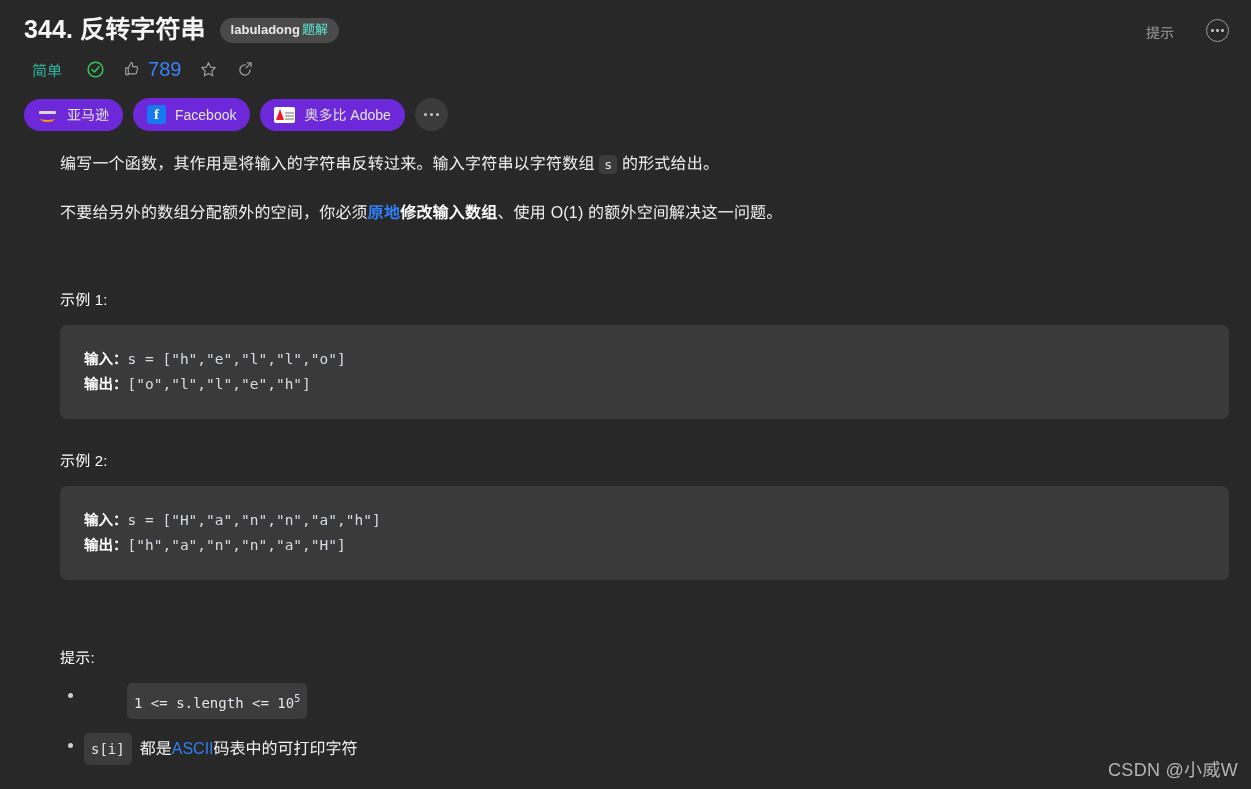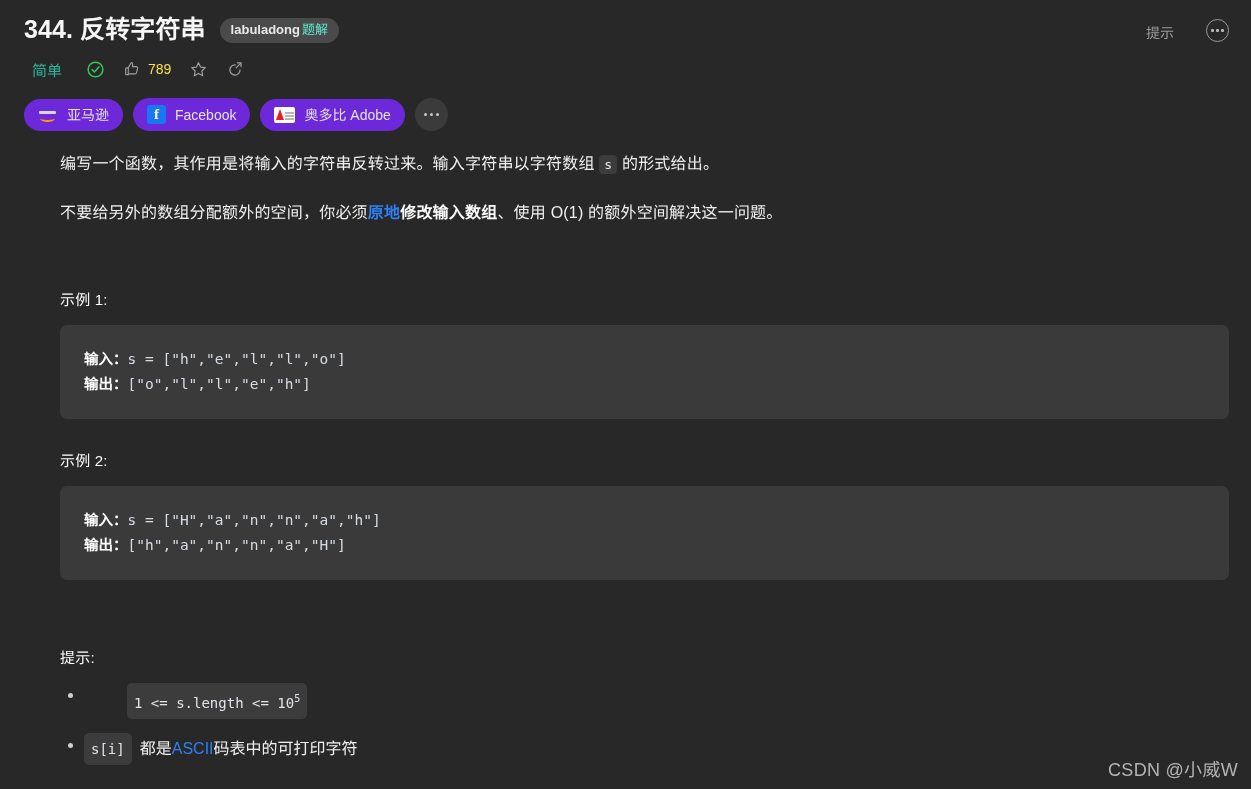--- a/index.html
+++ b/index.html
@@ -98,22 +98,22 @@
   .difficulty {
     font-size: 15px;
     color: #2db39a;
     font-weight: 400;
     margin-right: 6px;
   }
   .stat-item {
     display: flex;
     align-items: center;
     gap: 7px;
-    color: #fde047;
-    font-size: 14px;
+    color: #3b82f6;
+    font-size: 20px;
   }
   .icon-svg { display: block; }
 
   
   .tags-row {
     display: flex;
     align-items: center;
     gap: 10px;
     padding: 16px 24px 0 24px;
   }

